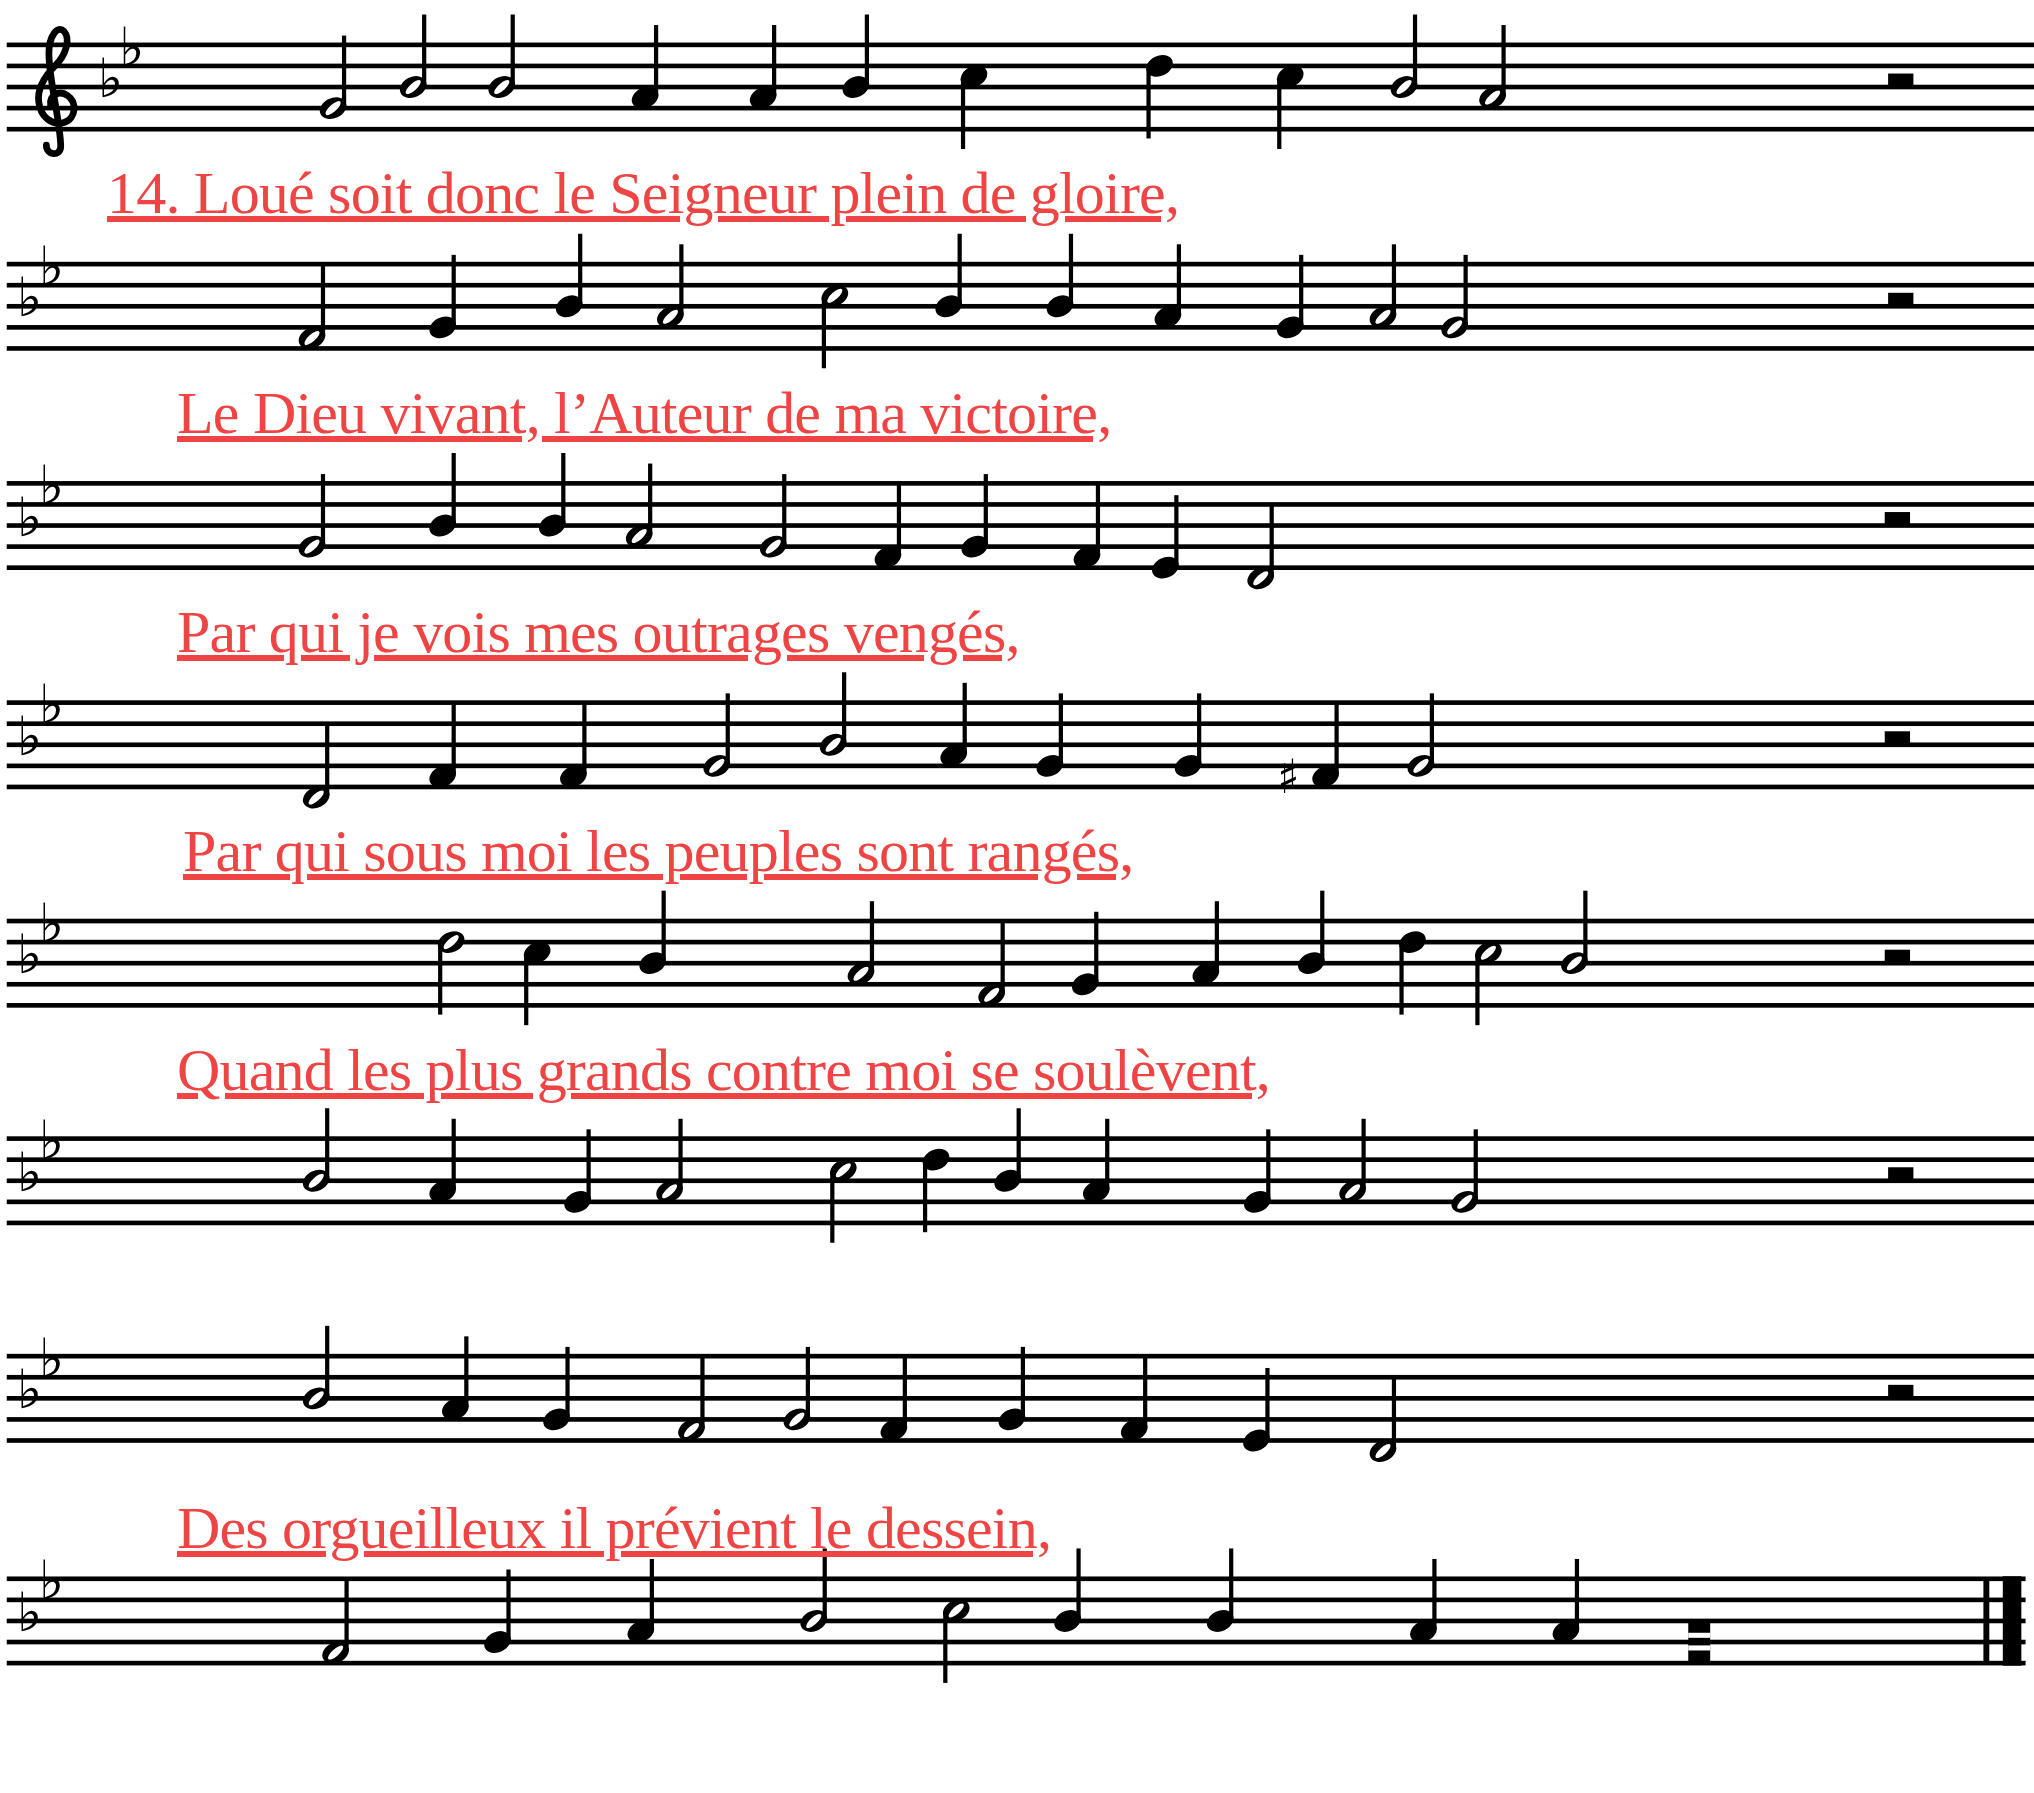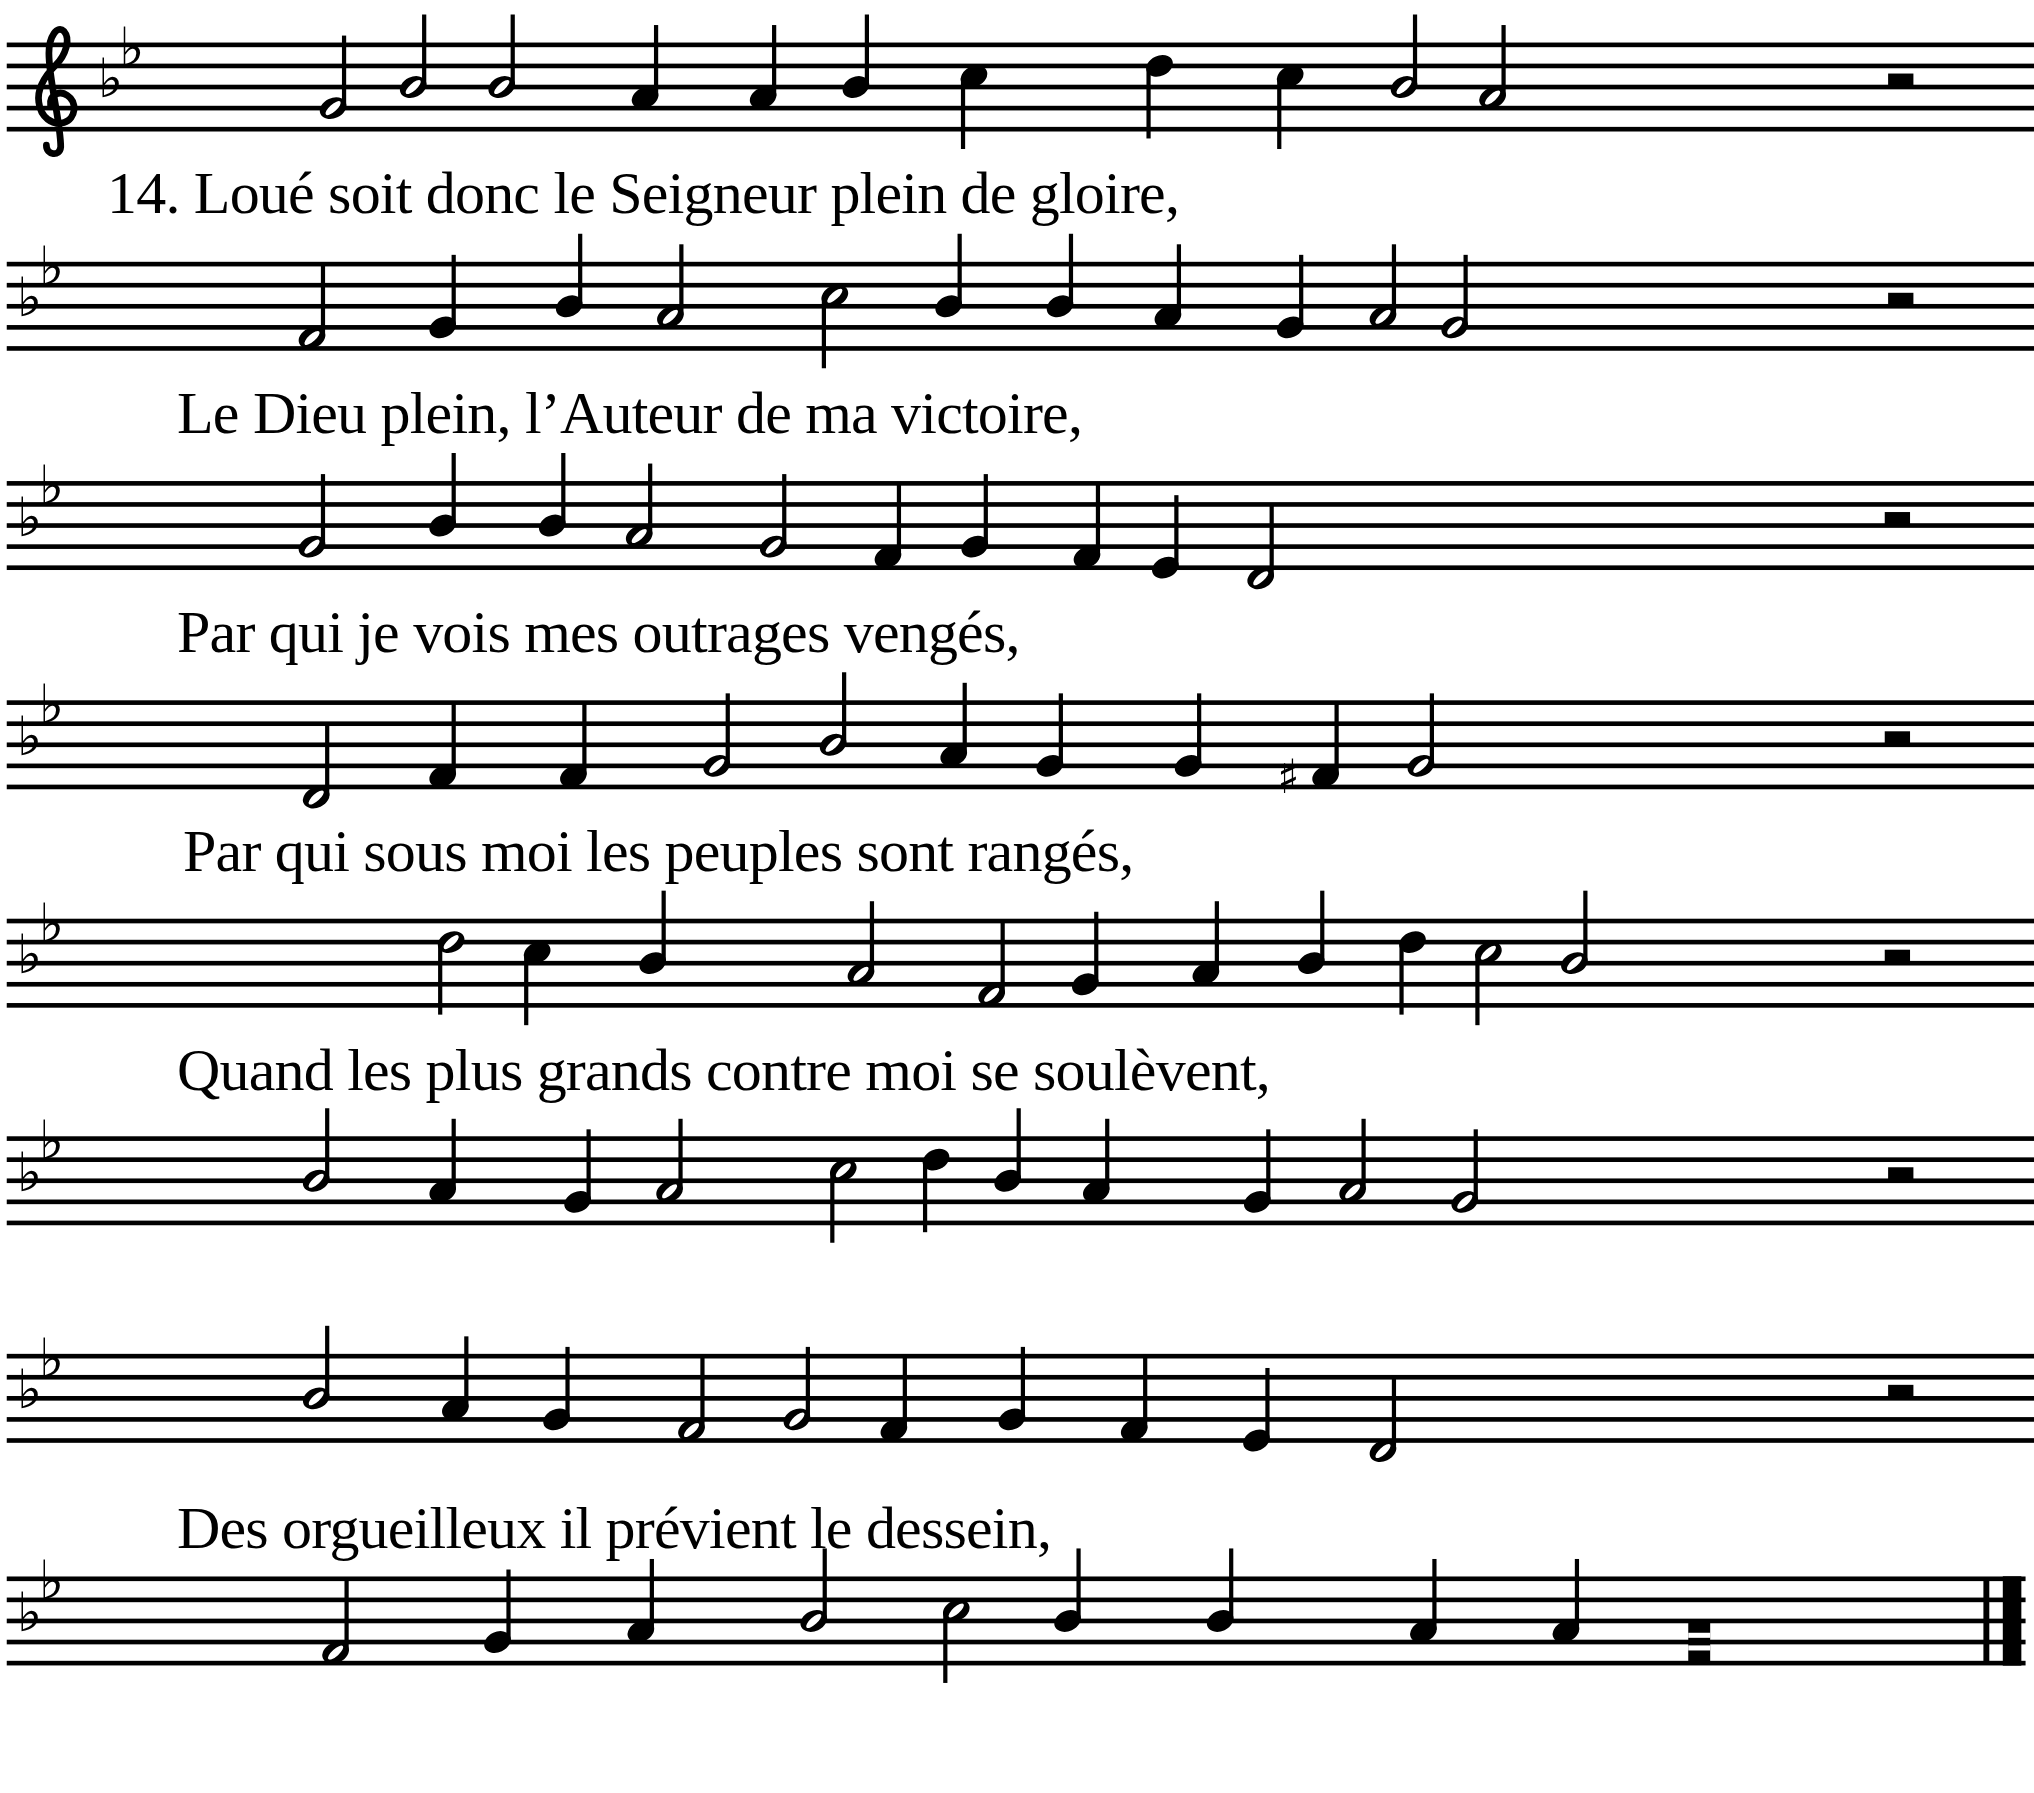--- a/index.html
+++ b/index.html
@@ -1,20 +1,20 @@
 <!DOCTYPE html>
 <html style="font-size:13.5px"><head>
 <meta charset="utf-8">
 <style>
   html,body{margin:0;padding:0;background:#888;}
   .page{position:relative;width:2034px;height:1794px;background:#ffffff;overflow:hidden;
         font-family:"Liberation Serif", serif;}
   #score{position:absolute;left:0;top:0;}
-  .lyric{position:absolute;white-space:nowrap;color:#000000;
-         font-size:60px;letter-spacing:-0.8px;font-family:"Liberation Serif", serif;}
+  .lyric{position:absolute;white-space:nowrap;color:#ef4444;
+         font-size:60px;letter-spacing:-0.8px;font-family:"Liberation Serif", serif;text-decoration:underline;}
 </style>
 </head>
 <body>
 
 <div class="page">
   <svg id="score" width="2034" height="1794" viewBox="0 0 2412 2127">
       <g>
         <rect x="8" y="50.25" width="2404" height="5.5" fill="#000000"></rect>
         <rect x="8" y="75.25" width="2404" height="5.5" fill="#000000"></rect>
         <rect x="8" y="100.25" width="2404" height="5.5" fill="#000000"></rect>
@@ -464,19 +464,19 @@
         <g>
           <rect x="2002" y="1923" width="26" height="48" fill="#000000"></rect>
           <rect x="2002" y="1936" width="26" height="6" fill="#ffffff"></rect>
           <rect x="2002" y="1951" width="26" height="6" fill="#ffffff"></rect>
         </g>
         <rect x="2352" y="1870" width="7" height="104" fill="#000000"></rect>
         <rect x="2375" y="1869" width="22" height="106" fill="#000000"></rect>
       </g>
     </svg>
   <div class="lyric" style="left: 107px; top: 159px;">14. Loué soit donc le Seigneur plein de gloire,</div>
-  <div class="lyric" style="left: 177px; top: 379px;">Le Dieu plein, l’Auteur de ma victoire,</div>
+  <div class="lyric" style="left: 177px; top: 379px;">Le Dieu vivant, l’Auteur de ma victoire,</div>
   <div class="lyric" style="left: 177px; top: 598px;">Par qui je vois mes outrages vengés,</div>
   <div class="lyric" style="left: 183px; top: 817px;">Par qui sous moi les peuples sont rangés,</div>
   <div class="lyric" style="left: 177px; top: 1036px;">Quand les plus grands contre moi se soulèvent,</div>
   <div class="lyric" style="left: 177px; top: 1471px; margin-top: 23px;">Des orgueilleux il prévient le dessein,</div>
 </div>
 
 
 </body></html>

